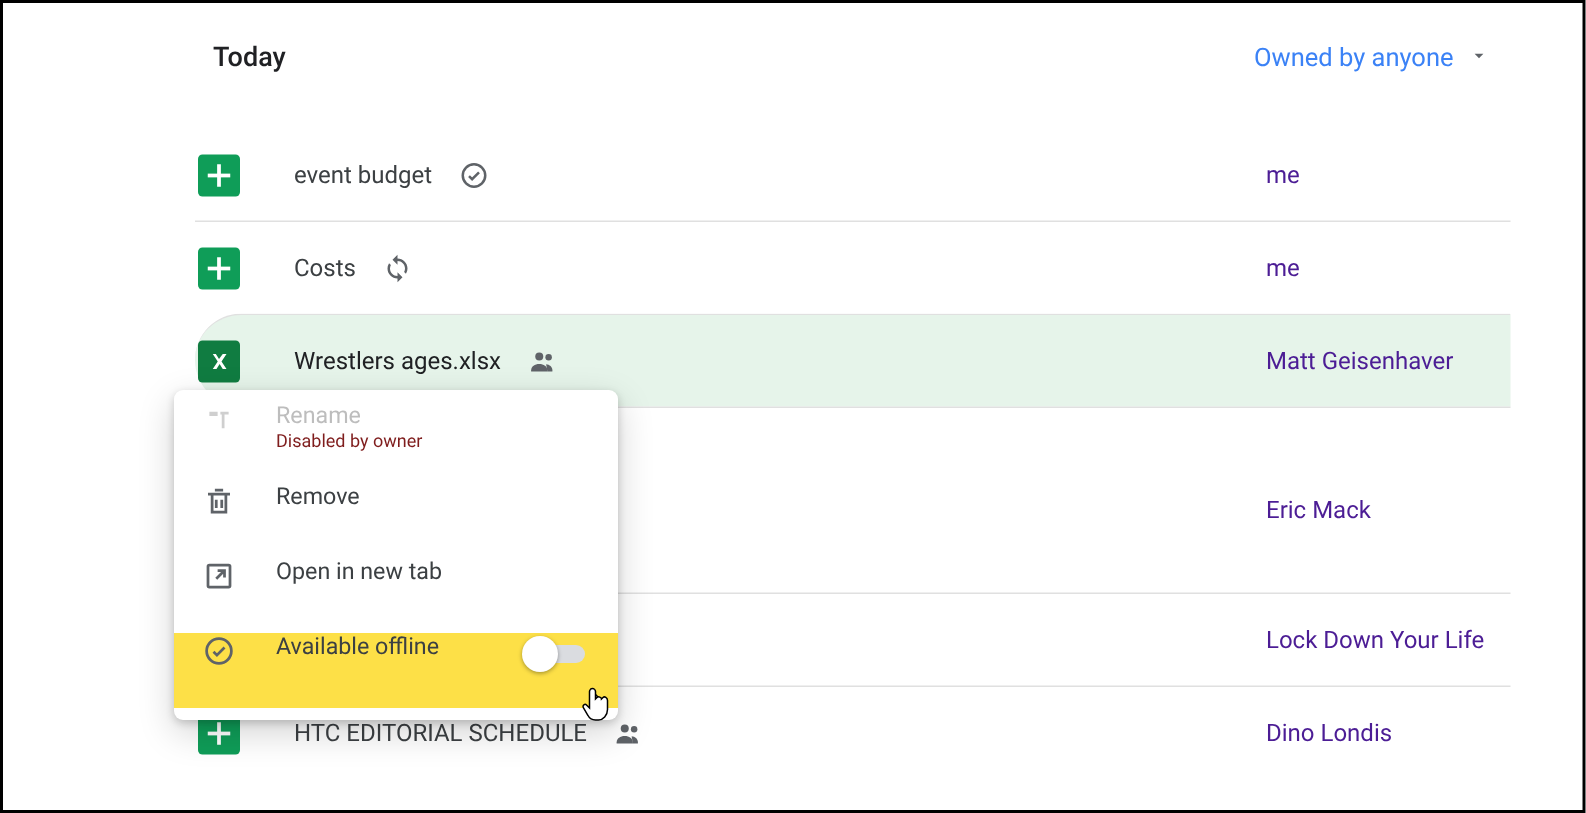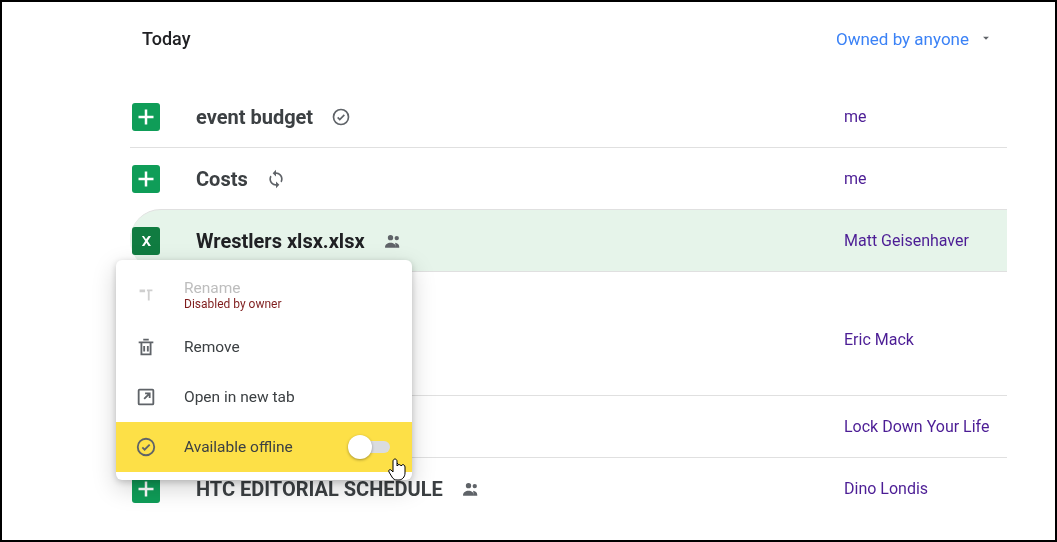--- a/index.html
+++ b/index.html
@@ -14,38 +14,38 @@
   .owner-filter svg { width: 14px; height: 14px; }
 
   .file-list { }
   .file-row { height: 62px; display: flex; align-items: center; padding-left: 2px; border-top: 1px solid transparent; position: relative; }
   .file-row.sep { border-top: 1px solid #e0e0e0; }
   .file-row.selected { background: #e6f4ea; border-radius: 40px 0 0 40px; }
   .file-icon { width: 28px; height: 28px; display: flex; align-items: center; justify-content: center; border-radius: 3px; flex-shrink: 0; }
   .file-icon.sheets { background: #0f9d58; }
   .file-icon.xlsx  { background: #107c41; }
   .file-icon svg { width: 20px; height: 20px; }
-  .file-name { margin-left: 36px; font-size: 20px; color: #3c4043; font-weight: 700; }
+  .file-name { margin-left: 36px; font-size: 16px; color: #3c4043; font-weight: 400; }
   .file-row.selected .file-name { color: #202124; }
   .badge-icon { margin-left: 18px; color: #5f6368; display: flex; align-items: center; }
   .badge-icon svg { width: 20px; height: 20px; }
   .owner-col { position: absolute; left: 714px; font-size: 16px; color: #4c1d95; }
 
   
   .context-menu {
     position: absolute;
     left: 114px; top: 258px;
     width: 296px;
     background: #fff;
     border-radius: 6px;
     box-shadow: 0 2px 6px rgba(0,0,0,.18), 0 8px 24px rgba(0,0,0,.18);
     padding: 8px 0;
     z-index: 50;
   }
-  .menu-item { display: flex; align-items: center; height: 50px; padding: 0 18px; gap: 26px; font-size: 15.5px; color: #3c4043; cursor: pointer; }
+  .menu-item { display: flex; height: 50px; padding: 0 18px; gap: 26px; font-size: 15.5px; color: #3c4043; cursor: pointer; }
   .menu-item.disabled { color: #bdbdbd; cursor: default; height: 54px; }
   .menu-item.disabled .menu-label { line-height: 1.2; }
   .menu-item.disabled .sub { font-size: 12px; color: #7f1d1d; display: block; }
   .menu-item.hover { background: #fde047; }
   .menu-icon { width: 24px; height: 24px; display: flex; align-items: center; justify-content: center; color: #5f6368; flex-shrink: 0; }
   .menu-item.disabled .menu-icon { color: #cfcfcf; }
   .menu-icon svg { width: 22px; height: 22px; }
 
   .toggle { margin-left: auto; width: 46px; height: 28px; position: relative; }
   .toggle-track { position: absolute; left: 4px; right: 4px; top: 8px; height: 12px; background: #dadce0; border-radius: 8px; }
@@ -106,21 +106,21 @@
       </span>
       <span class="owner-col">me</span>
     </div>
 
     <div class="file-row sep selected">
       <span class="file-icon xlsx">
         <svg viewBox="0 0 24 24" fill="#fff">
             <path d="M7 6l4 6-4 6h3l2.5-4 2.5 4h3l-4-6 4-6h-3L12 10 9.5 6z"></path>
           </svg>
       </span>
-      <span class="file-name">Wrestlers xlsx.xlsx</span>
+      <span class="file-name">Wrestlers ages.xlsx</span>
       <span class="badge-icon">
         <svg viewBox="0 0 24 24" fill="#5f6368">
             <circle cx="9" cy="8" r="3.2"></circle>
             <path d="M2.5 19c0-3 3-5 6.5-5s6.5 2 6.5 5v1h-13z"></path>
             <circle cx="16.5" cy="8.5" r="2.6"></circle>
             <path d="M14.5 14.2c2.8.3 5 2 5 4.8v1h-4"></path>
           </svg>
       </span>
       <span class="owner-col">Matt Geisenhaver</span>
     </div>

